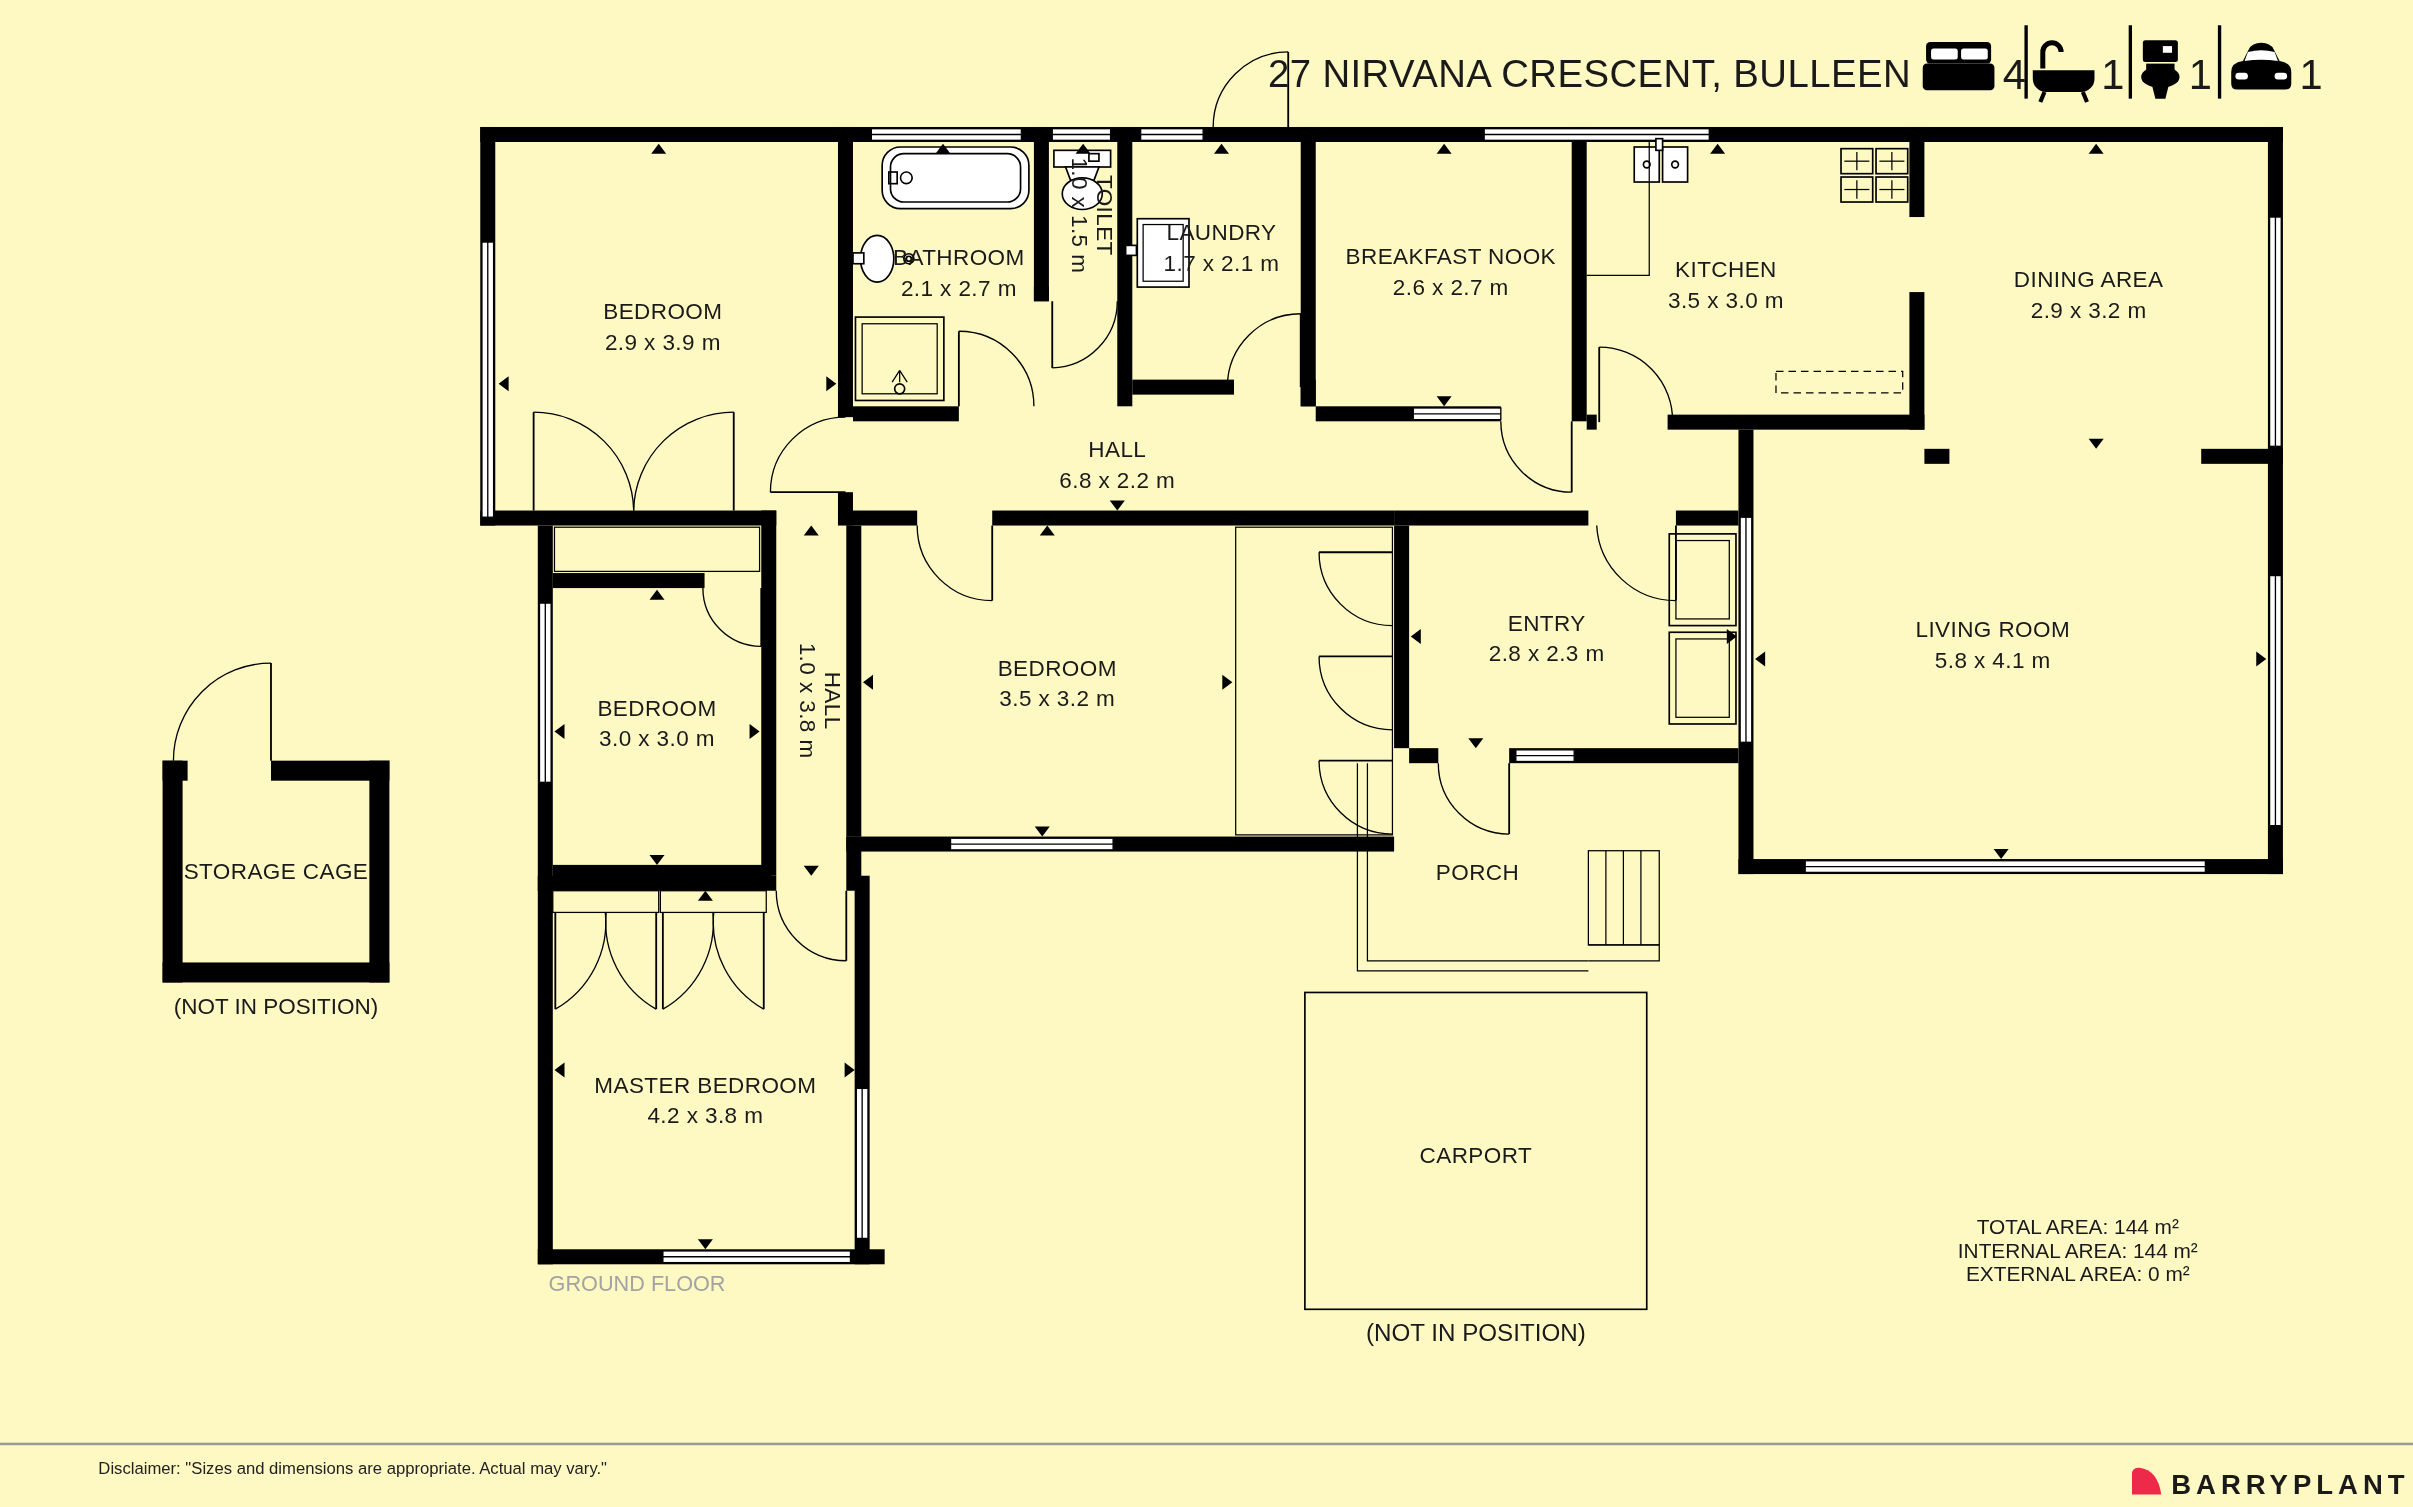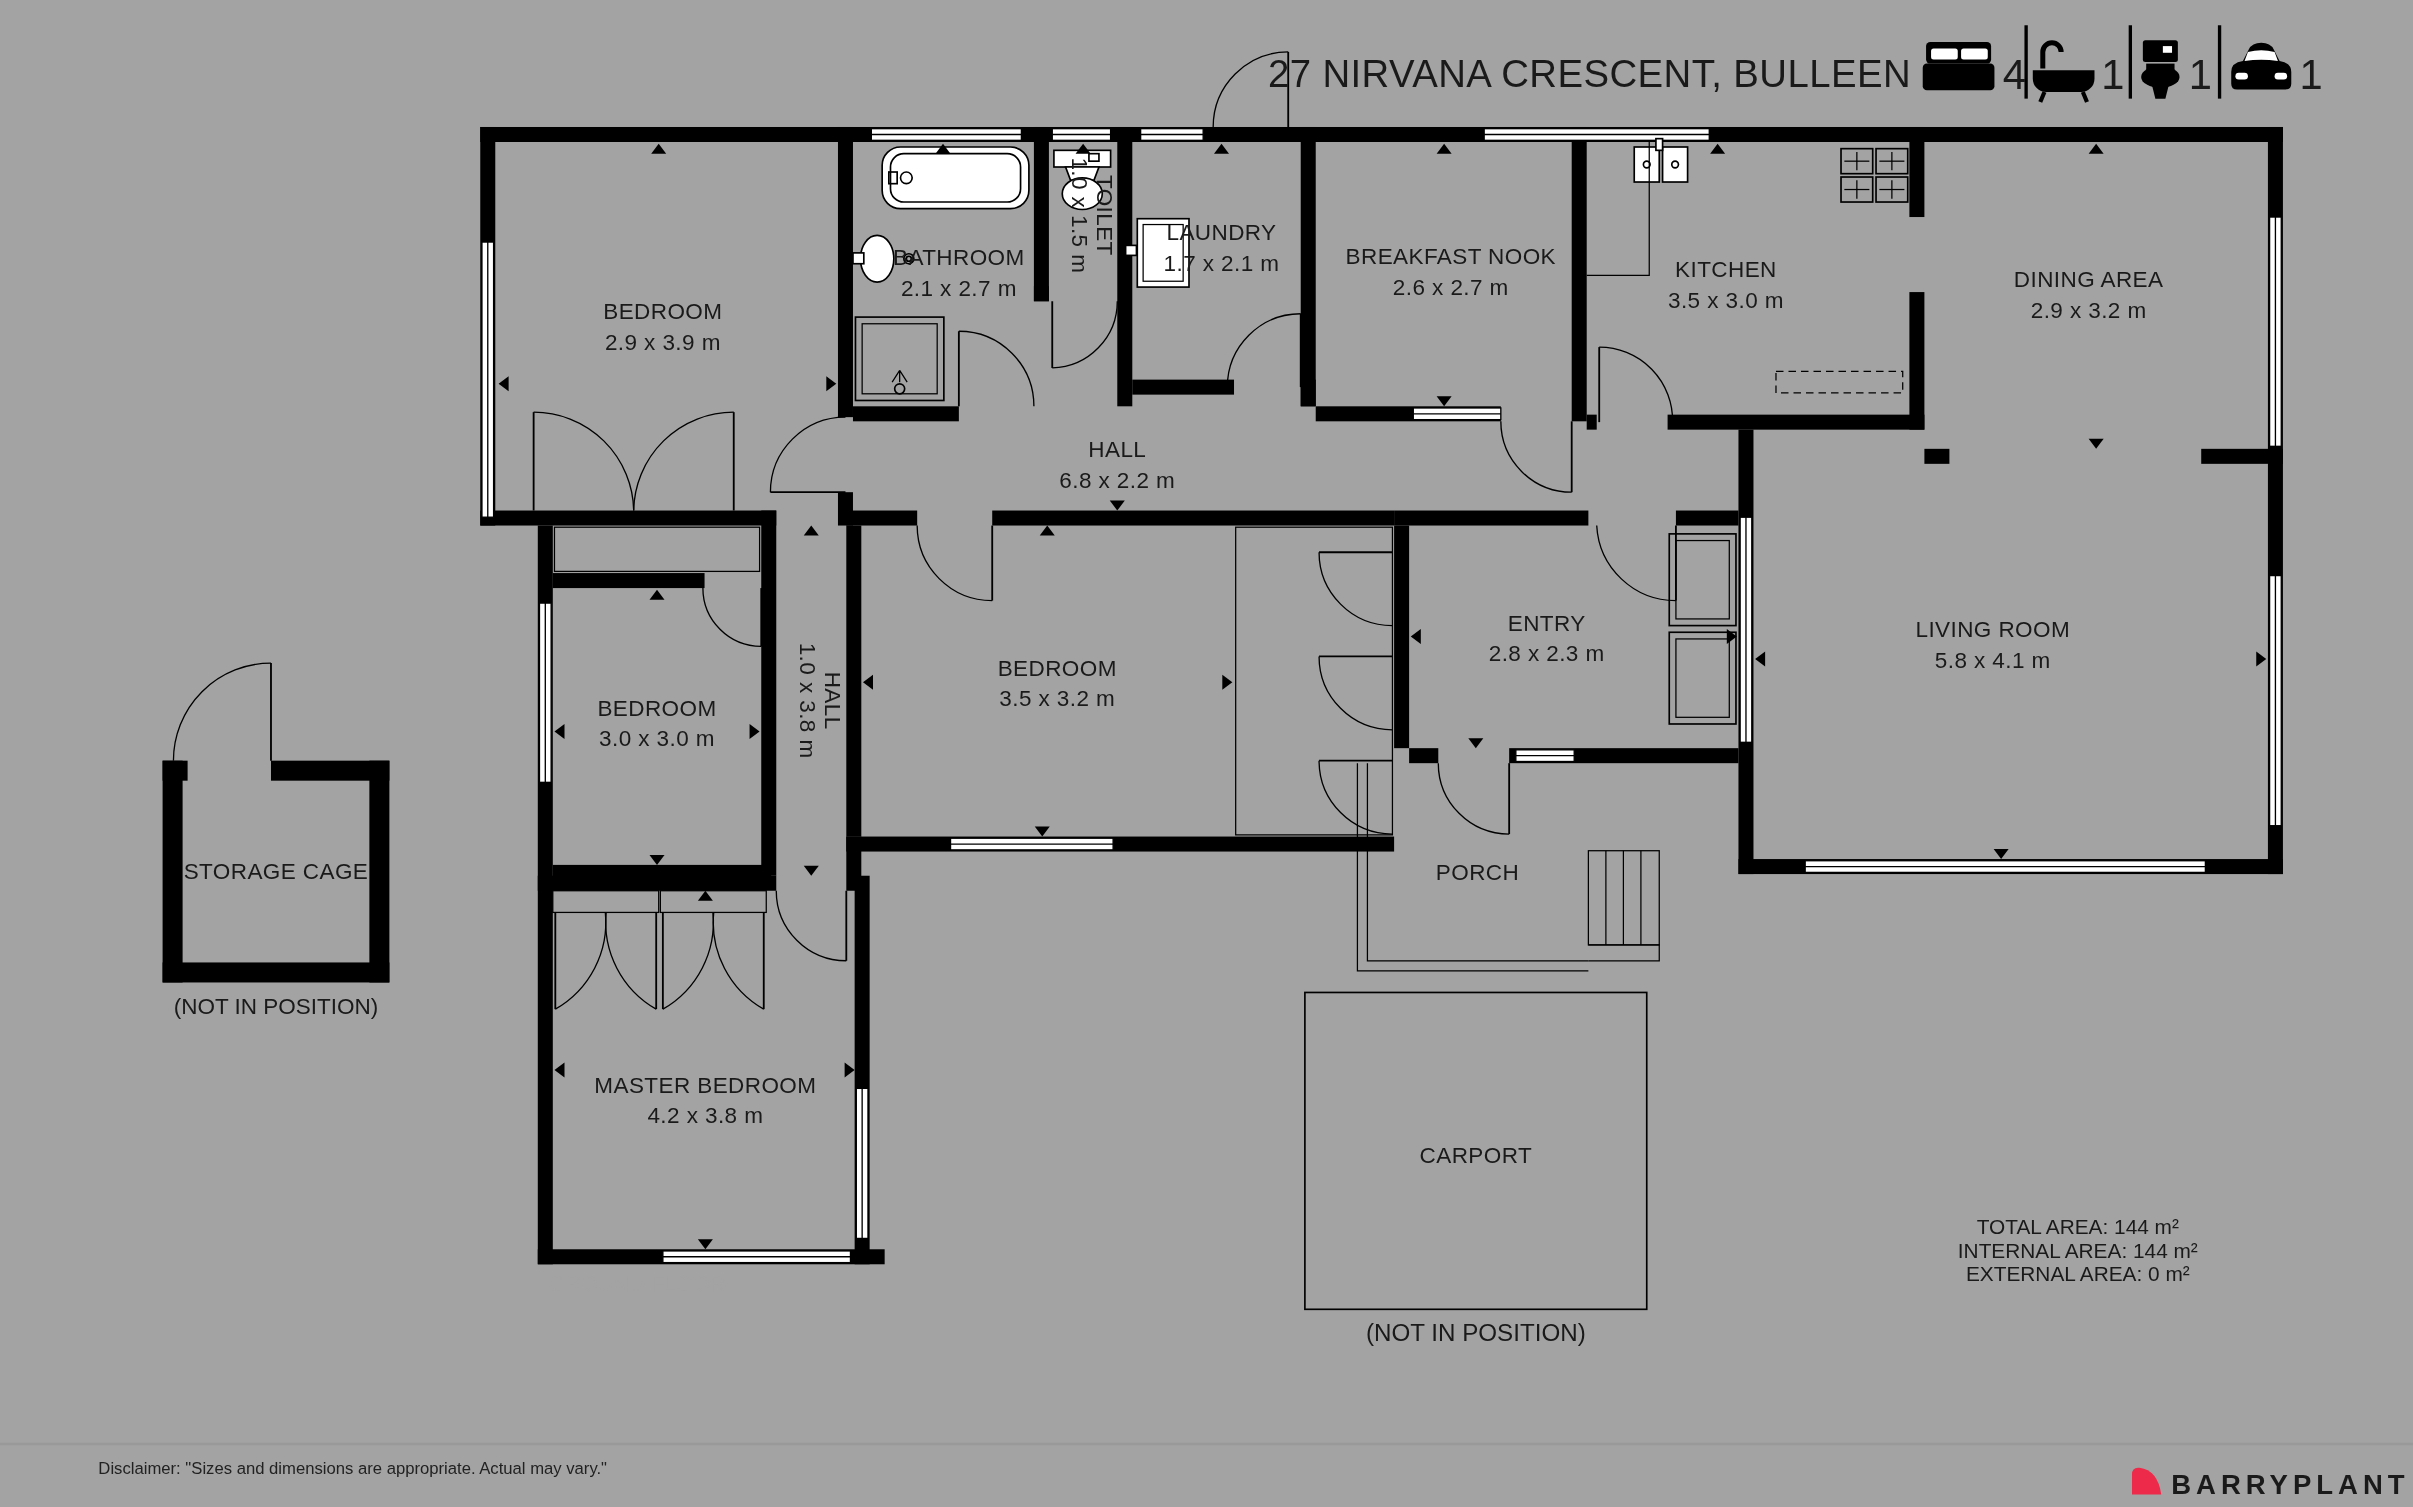--- a/index.html
+++ b/index.html
@@ -1,16 +1,16 @@
 <!DOCTYPE html>
 <html style="font-size:13.3px"><head>
 <meta charset="utf-8">
 <style>
   html,body{margin:0;padding:0;background:#fff;}
-  .page{position:relative;width:2413px;height:1508px;background:#a3a3a3;overflow:hidden;
+  .page{position:relative;width:2413px;height:1508px;background:#fef9c3;overflow:hidden;
         font-family:"Liberation Sans",sans-serif;}
   svg{position:absolute;left:0;top:0;}
   svg text{fill:#1a1a1a;}
   .w{fill:#000;}
   .t{fill:#000;}
   .d{fill:none;stroke:#000;stroke-width:1.6;}
   .leaf{stroke:#000;stroke-width:2.2;}
   .f{fill:#fff;stroke:#000;stroke-width:2;}
   .fn{fill:none;stroke:#000;stroke-width:2;}
   .thin{fill:none;stroke:#000;stroke-width:1.5;}

